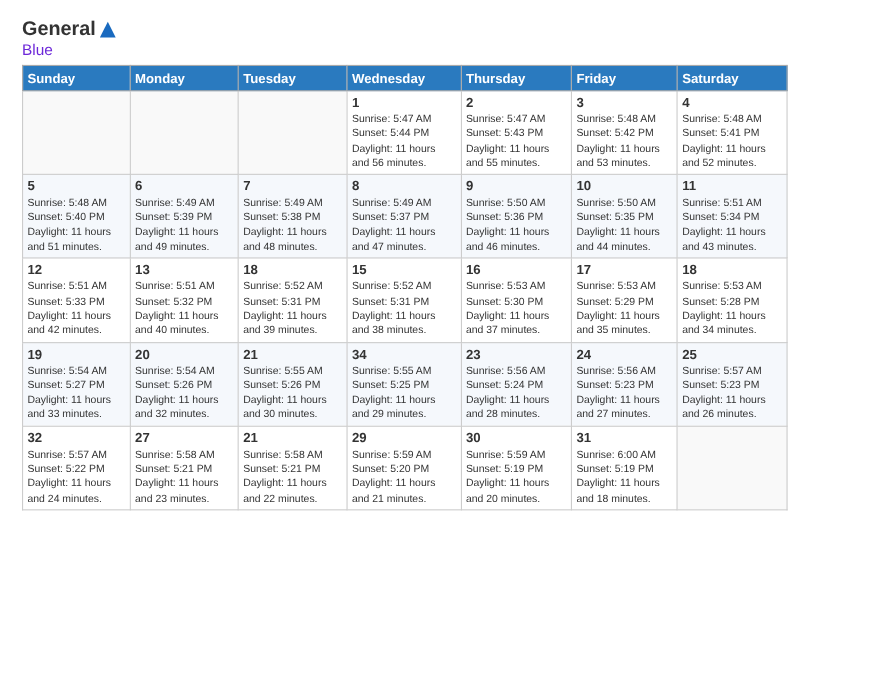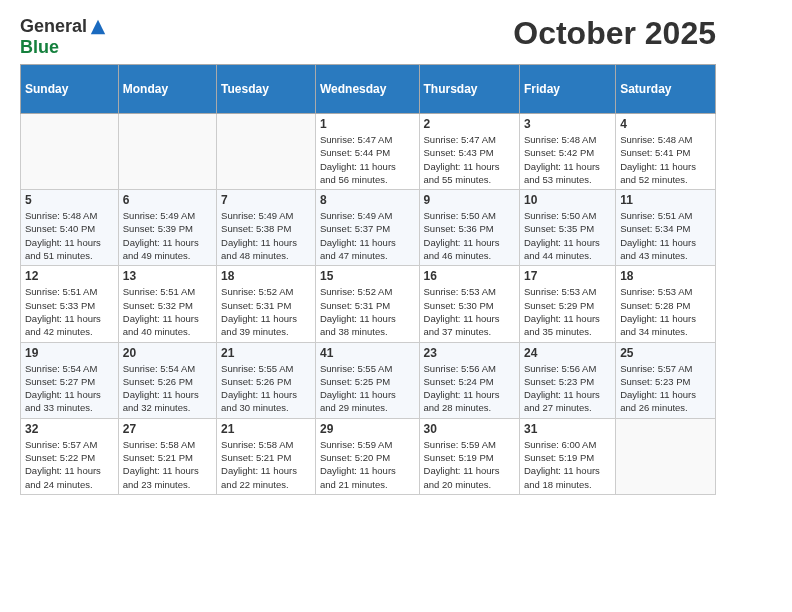--- a/index.html
+++ b/index.html
@@ -28,23 +28,23 @@
     .logo-text {
       display: flex;
       align-items: center;
     }
     .logo-general {
       font-size: 18px;
       font-weight: bold;
       color: #333;
     }
     .logo-blue {
-      font-size: 18px;
-      font-weight: bold;
-      color: #15803d;
+      font-size: 14px;
+      font-weight: normal;
+      color: #6d28d9;
     }
     .logo-icon {
       width: 18px;
       height: 18px;
       margin-left: 2px;
     }
     .title-section {
       text-align: right;
     }
     .month-title {
@@ -61,21 +61,21 @@
     .calendar {
       width: 100%;
       border-collapse: collapse;
       margin-top: 6px;
     }
     .calendar th {
       background: #2a7abf;
       color: #fff;
       font-size: 12px;
       font-weight: bold;
-      padding: 17px 4px;
+      padding: 4px 4px;
       text-align: left;
       border: 1px solid #aaa;
     }
     .calendar td {
       border: 1px solid #ccc;
       vertical-align: top;
       padding: 3px 4px;
       width: 113px;
       min-height: 80px;
       font-size: 10px;
@@ -111,21 +111,20 @@
     <div class="logo">
       <div class="logo-text">
         <span class="logo-general">General</span>
         <svg class="logo-icon" viewBox="0 0 20 20">
           <polygon points="10,2 18,18 2,18" fill="#1a6abf"></polygon>
         </svg>
       </div>
       <span class="logo-blue">Blue</span>
     </div>
     <div class="title-section">
-      <div class="month-title">October 2025</div>
     </div>
   </div>
 
   <table class="calendar">
     <thead>
       <tr>
         <th>Sunday</th>
         <th>Monday</th>
         <th>Tuesday</th>
         <th>Wednesday</th>
@@ -223,21 +222,21 @@
           </td>
           <td>
             <span class="day-num">20</span>
             <div class="day-info">Sunrise: 5:54 AM<br>Sunset: 5:26 PM<br>Daylight: 11 hours<br>and 32 minutes.</div>
           </td>
           <td>
             <span class="day-num">21</span>
             <div class="day-info">Sunrise: 5:55 AM<br>Sunset: 5:26 PM<br>Daylight: 11 hours<br>and 30 minutes.</div>
           </td>
           <td>
-            <span class="day-num">41</span>
+            <span class="day-num">34</span>
             <div class="day-info">Sunrise: 5:55 AM<br>Sunset: 5:25 PM<br>Daylight: 11 hours<br>and 29 minutes.</div>
           </td>
           <td>
             <span class="day-num">23</span>
             <div class="day-info">Sunrise: 5:56 AM<br>Sunset: 5:24 PM<br>Daylight: 11 hours<br>and 28 minutes.</div>
           </td>
           <td>
             <span class="day-num">24</span>
             <div class="day-info">Sunrise: 5:56 AM<br>Sunset: 5:23 PM<br>Daylight: 11 hours<br>and 27 minutes.</div>
           </td>

